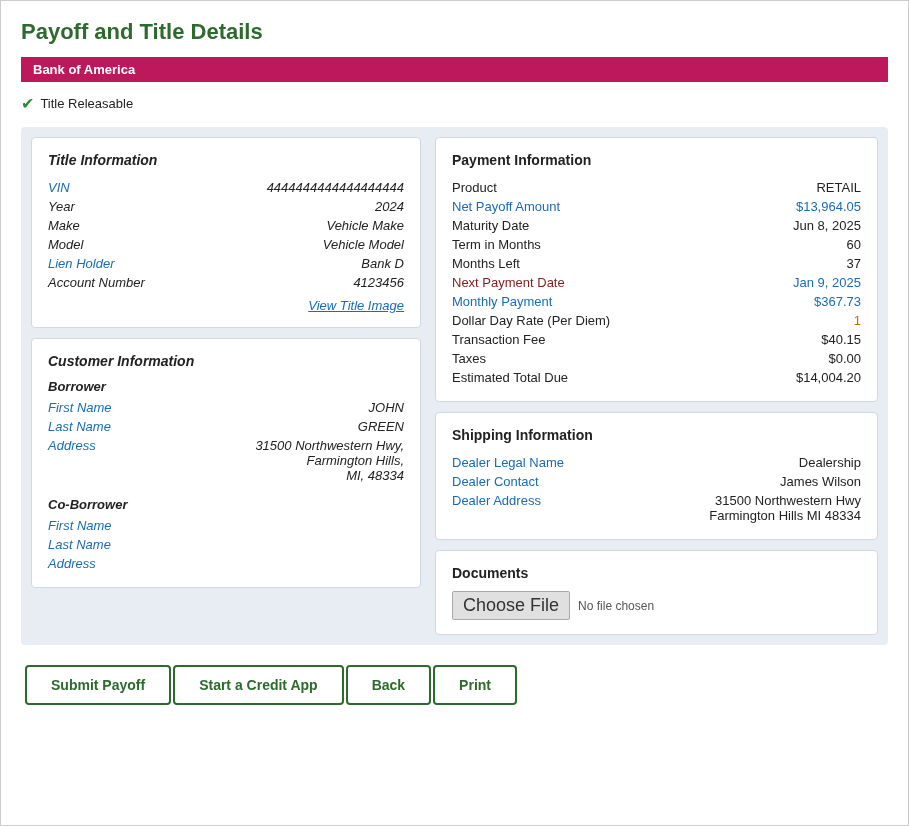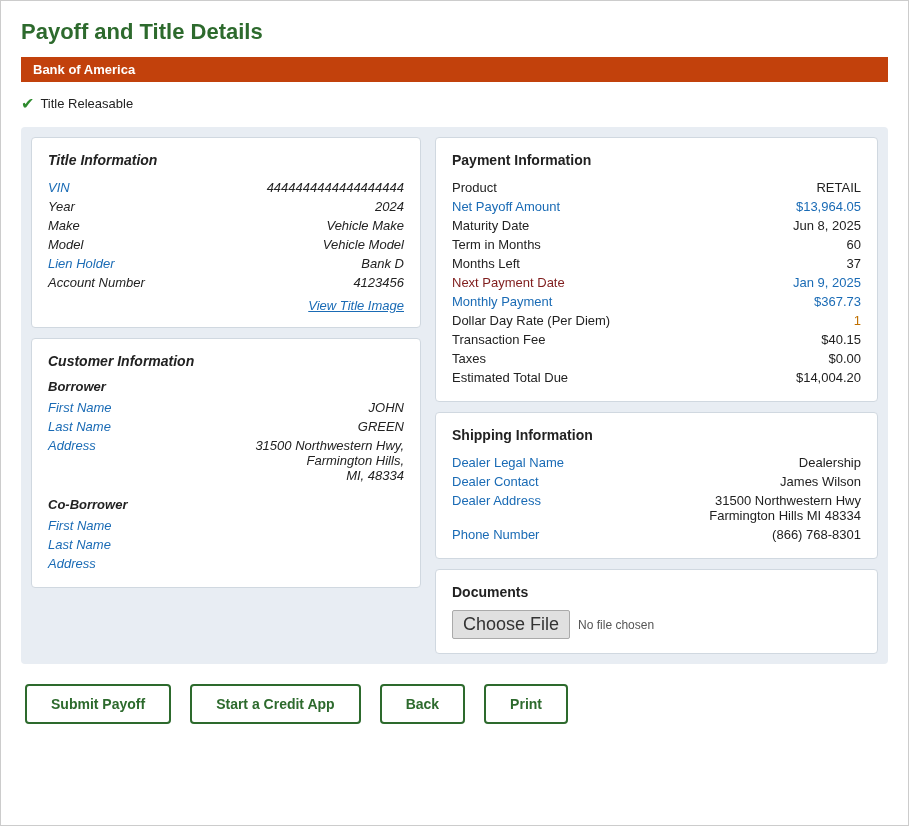--- a/index.html
+++ b/index.html
@@ -15,21 +15,21 @@
       padding: 18px 20px 20px 20px;
       background: #fff;
     }
     .page-title {
       color: #2d6a2d;
       font-size: 22px;
       font-weight: bold;
       margin-bottom: 12px;
     }
     .bank-header {
-      background: #c2410c;
+      background: #be185d;
       color: #fff;
       font-weight: bold;
       font-size: 13px;
       padding: 5px 12px;
       margin-bottom: 12px;
     }
     .title-releasable {
       display: flex;
       align-items: center;
       gap: 6px;
@@ -126,21 +126,21 @@
       cursor: pointer;
       border-radius: 2px;
       color: #333;
     }
     .no-file-text {
       color: #555;
       font-size: 12px;
     }
     .footer-buttons {
       display: flex;
-      gap: 19px;
+      gap: 2px;
       margin-top: 20px;
       padding-left: 4px;
     }
     .footer-btn {
       border: 2px solid #2d6a2d;
       background: #fff;
       color: #2d6a2d;
       font-weight: bold;
       font-size: 14px;
       padding: 10px 24px;
@@ -306,24 +306,20 @@
                 <td style="text-align: right; white-space: pre-line;">Dealership</td>
               </tr>
               <tr>
                 <td style="color: rgb(26, 107, 181); vertical-align: top;">Dealer Contact</td>
                 <td style="text-align: right; white-space: pre-line;">James Wilson</td>
               </tr>
               <tr>
                 <td style="color: rgb(26, 107, 181); vertical-align: top;">Dealer Address</td>
                 <td style="text-align: right; white-space: pre-line;">31500 Northwestern Hwy
 Farmington Hills MI 48334</td>
-              </tr>
-              <tr>
-                <td style="color: rgb(26, 107, 181); vertical-align: top;">Phone Number</td>
-                <td style="text-align: right; white-space: pre-line;">(866) 768-8301</td>
               </tr>
             </tbody>
         </table>
       </div>
 
       <div class="card">
         <div class="card-title">Documents</div>
         <div class="documents-file">
           <button class="choose-file-btn">Choose File</button>
           <span class="no-file-text">No file chosen</span>

